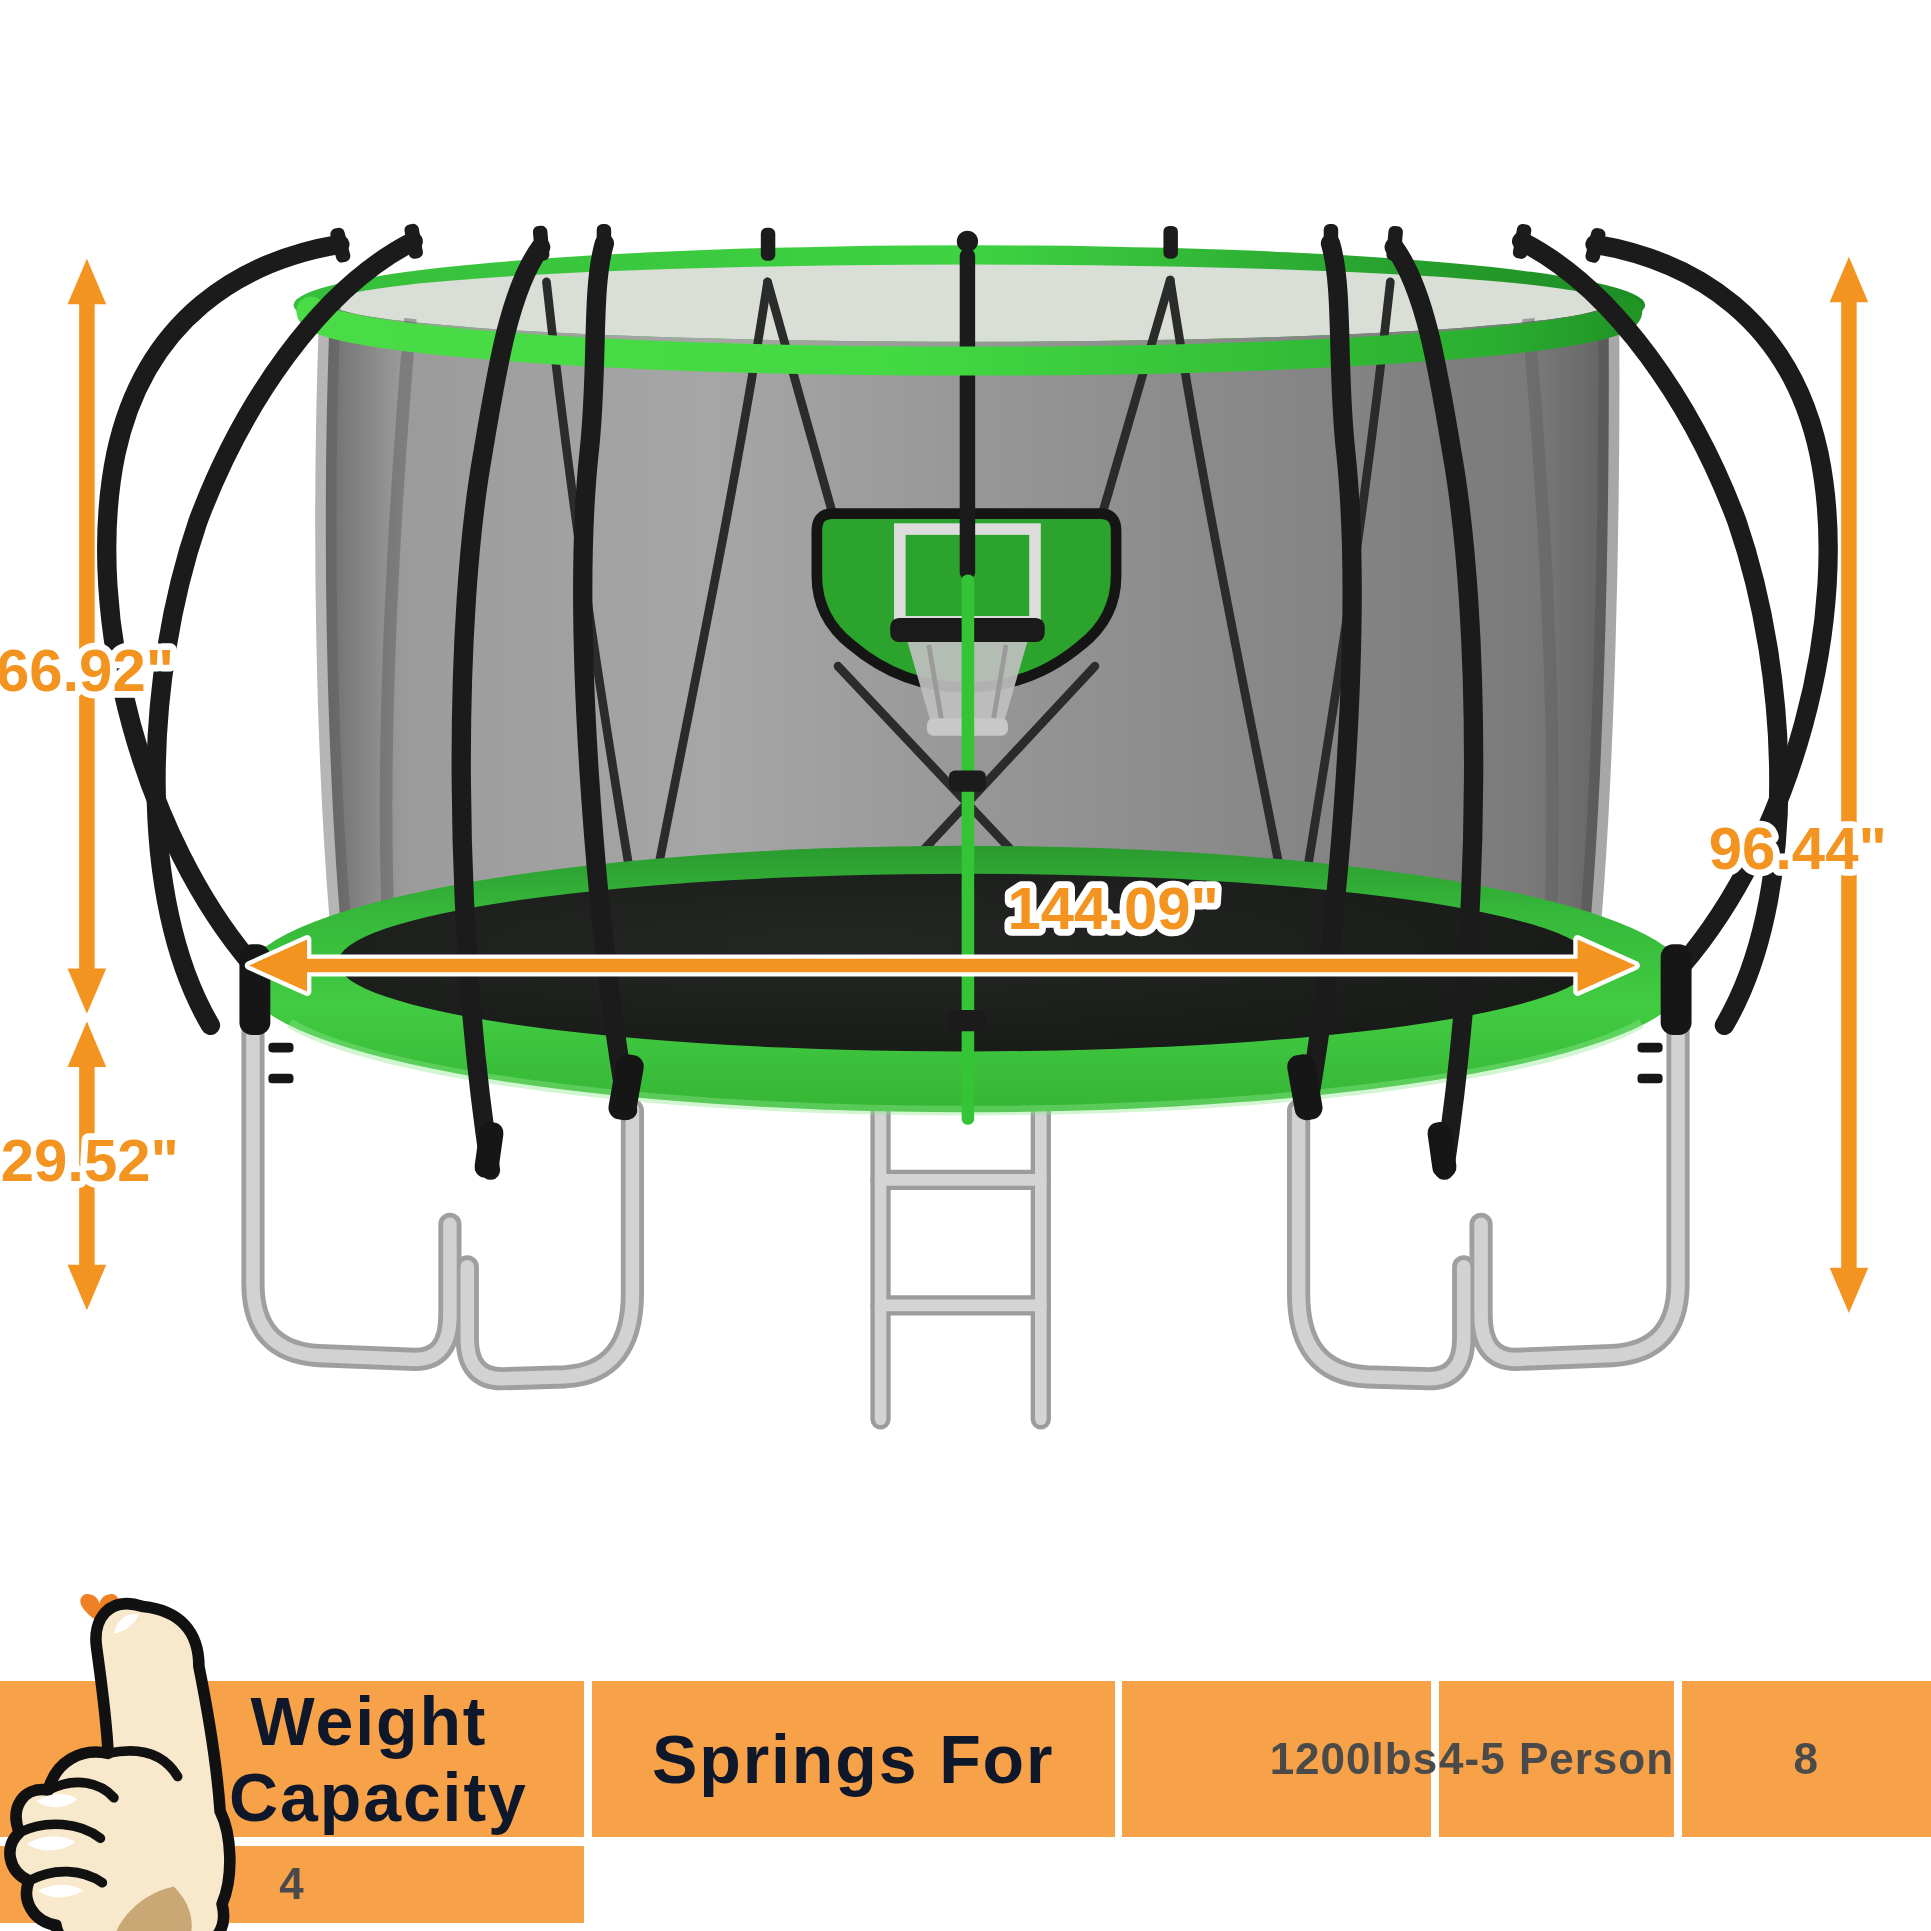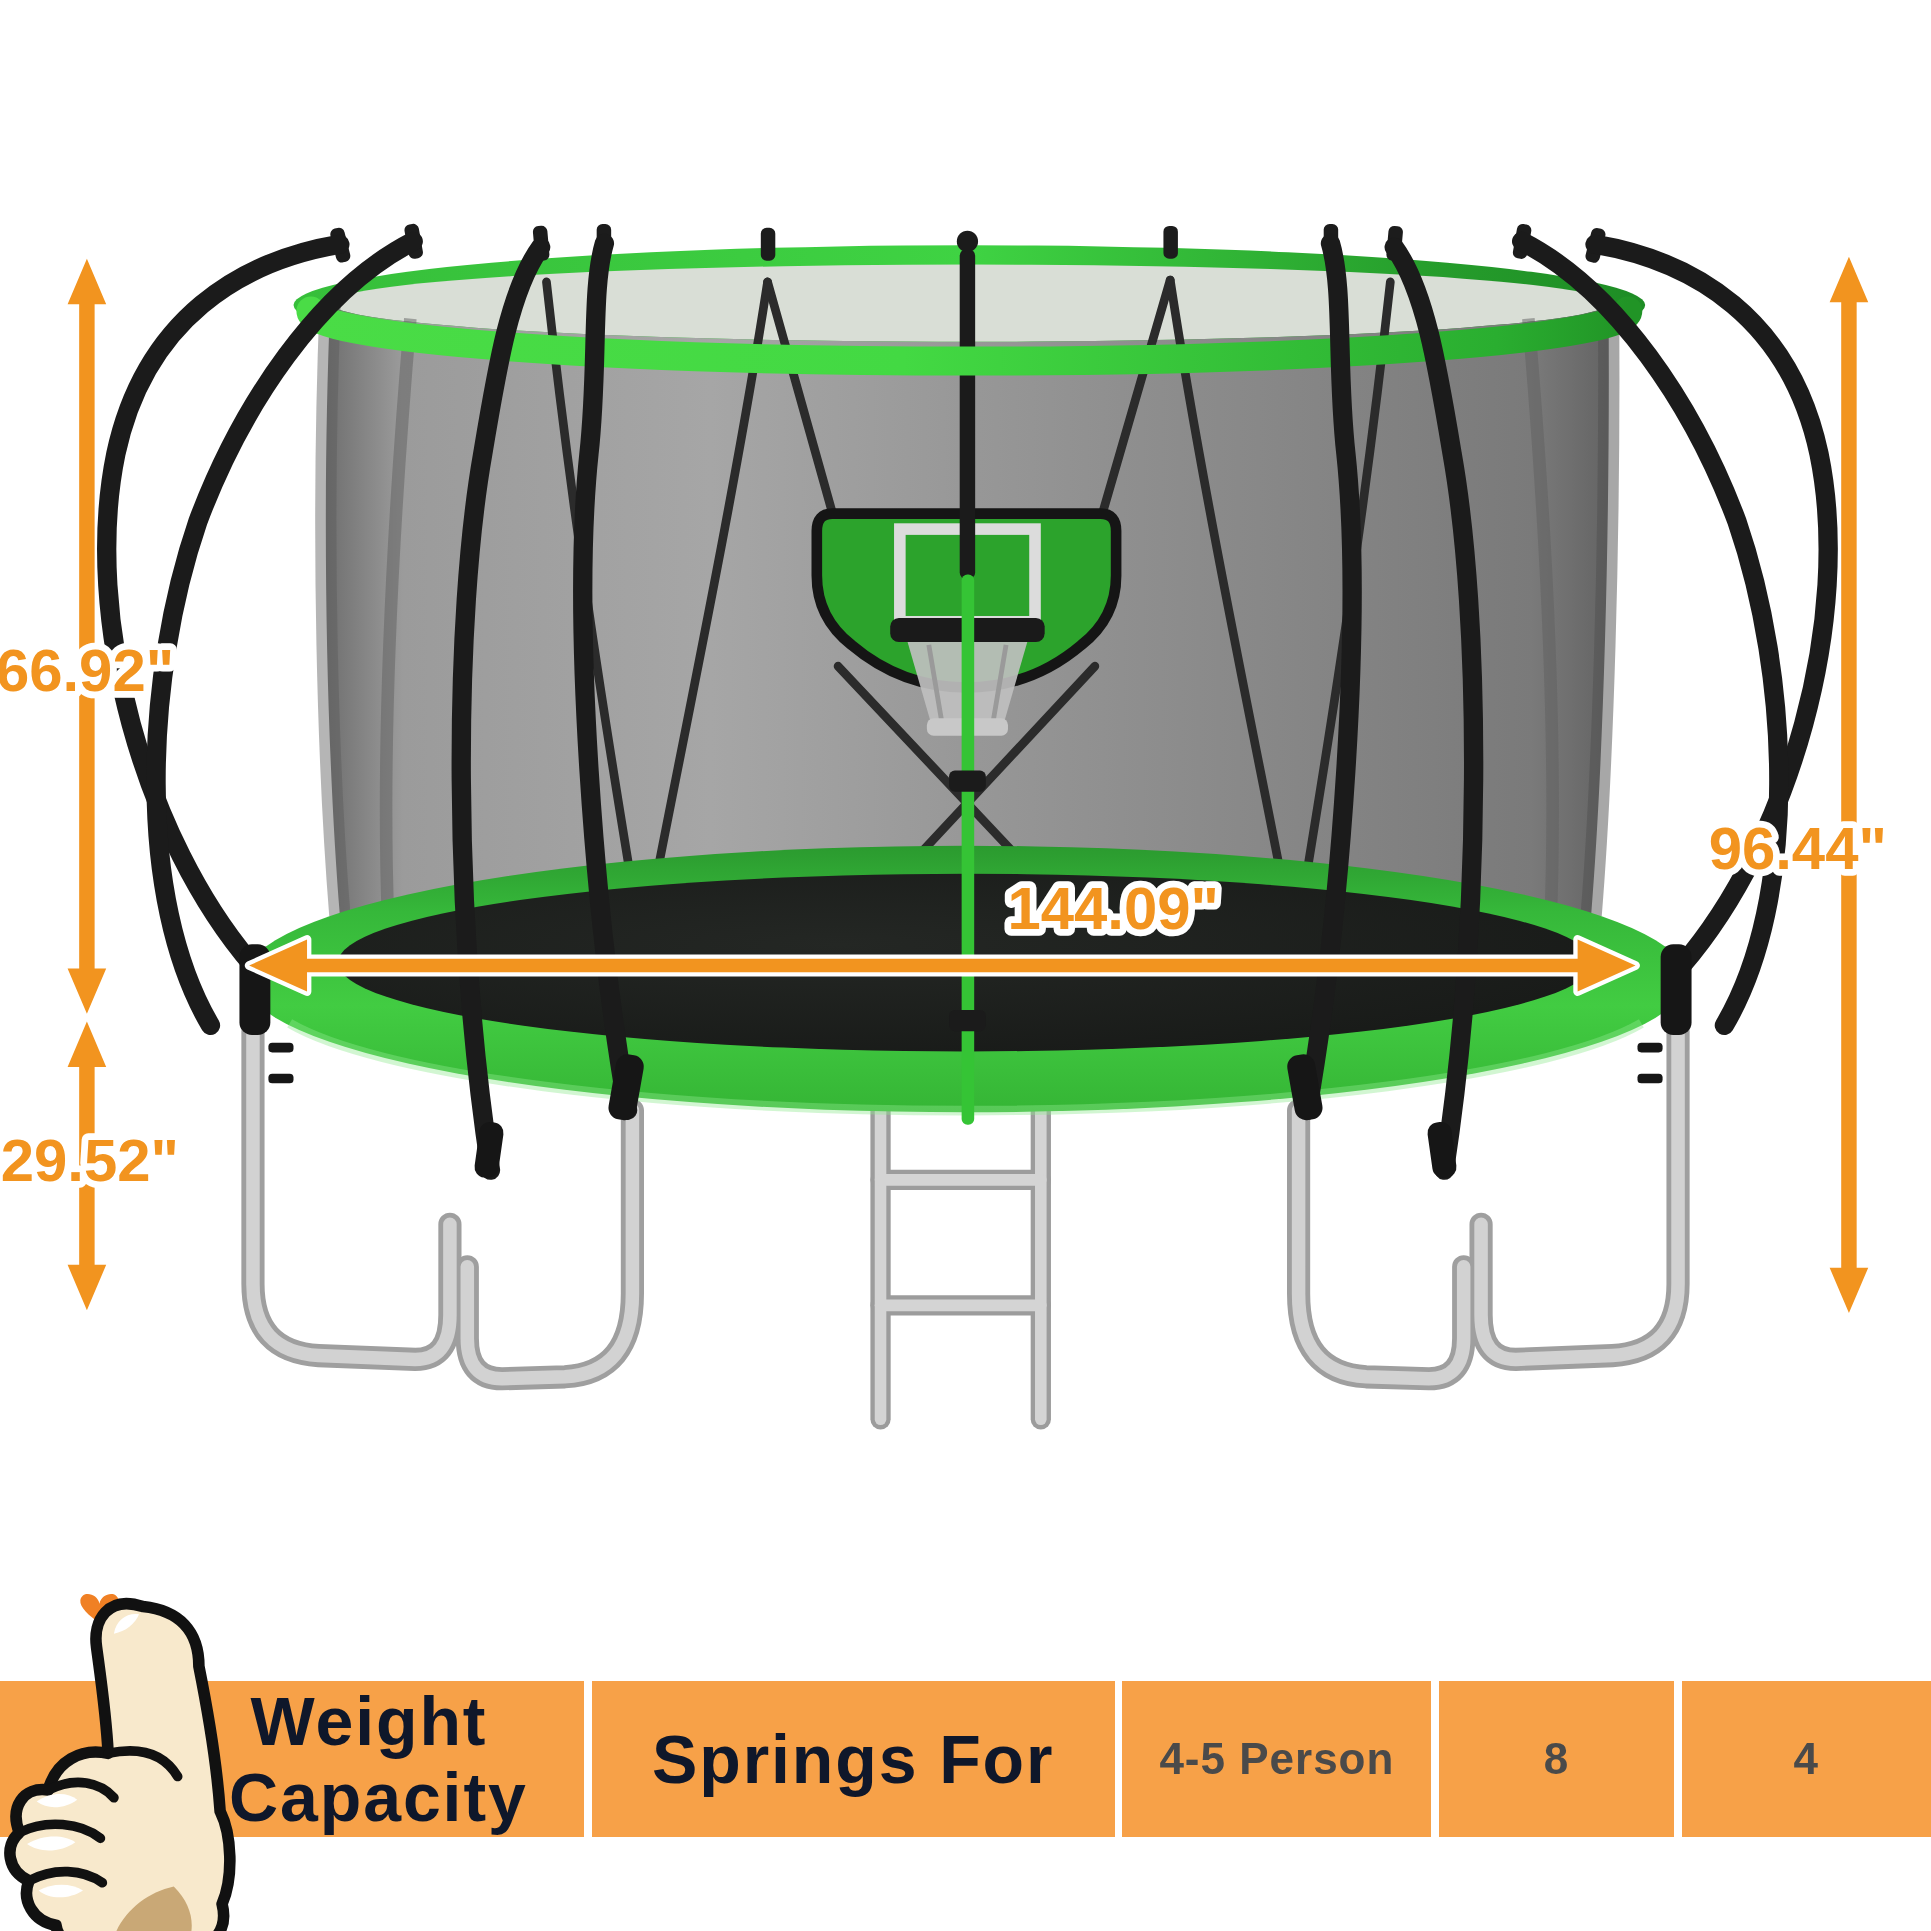--- a/index.html
+++ b/index.html
@@ -37,20 +37,23 @@
 <div class="canvas">
 
   <div class="spec-table">
     <div class="cell hdr first">
       <div class="hdr-wrap">Weight Capacity</div>
     </div>
     <div class="cell hdr">
       <span>Springs For</span>
     </div>
 
+    <div class="cell val first">
+      <span>1200lbs</span>
+    </div>
     <div class="cell val">
       <span>4-5 Person</span>
     </div>
     <div class="cell val">
       <span>8</span>
     </div>
     <div class="cell val">
       <span>4</span>
     </div>
   </div>

